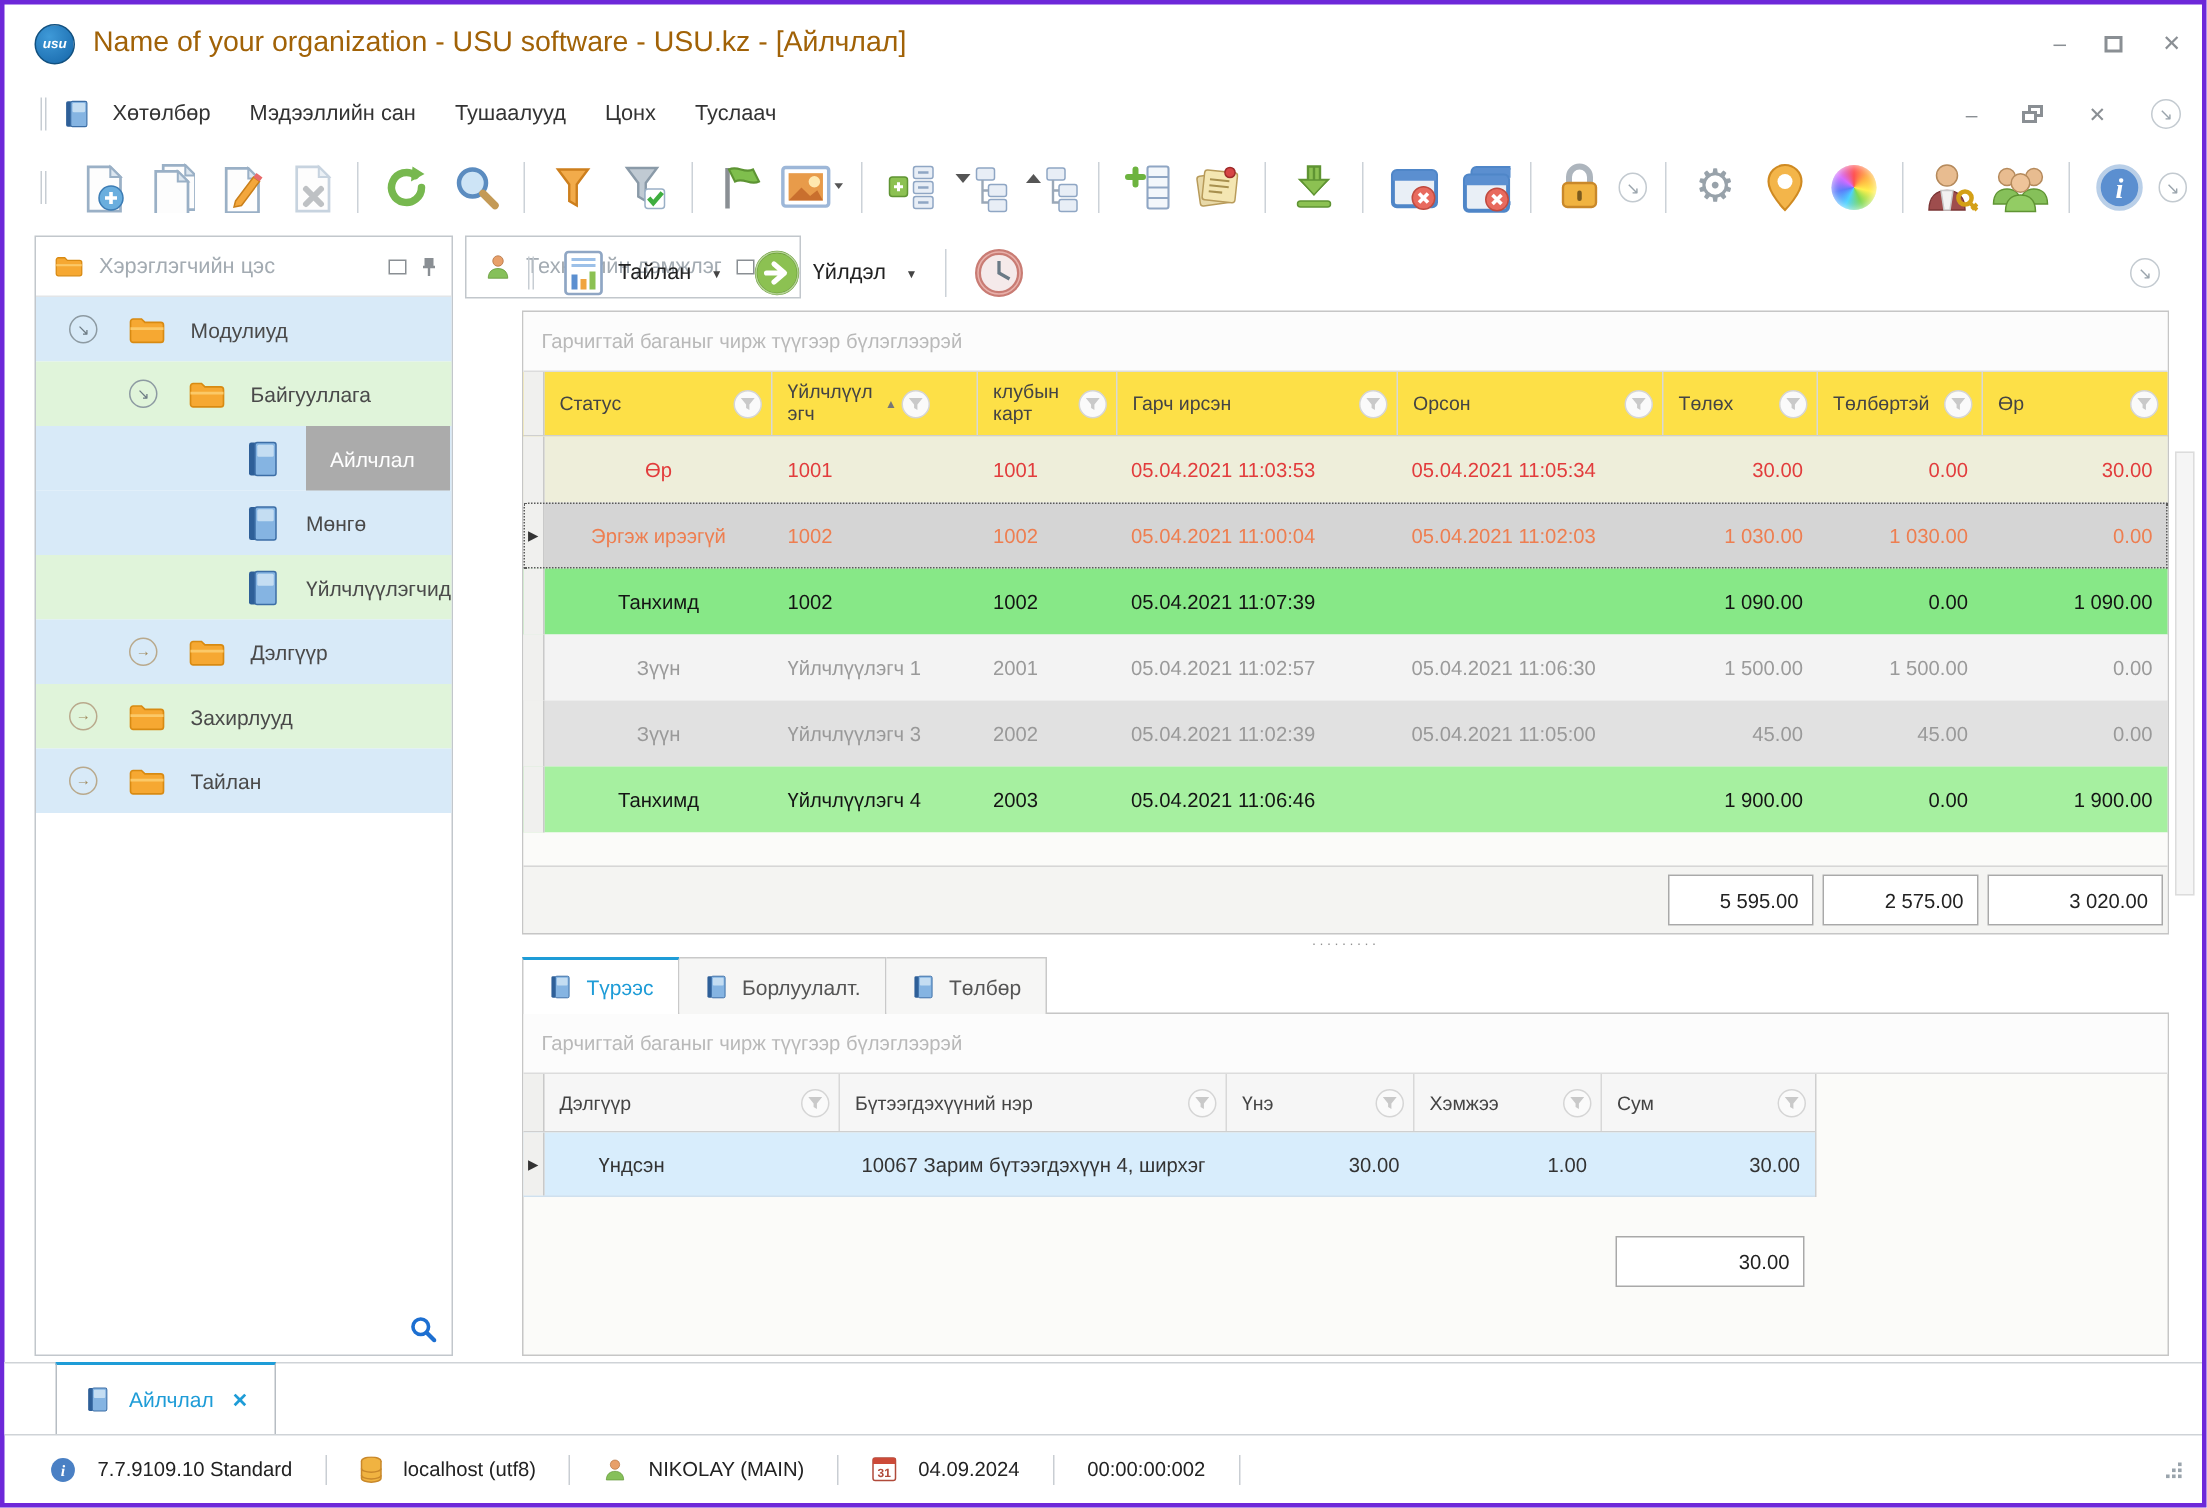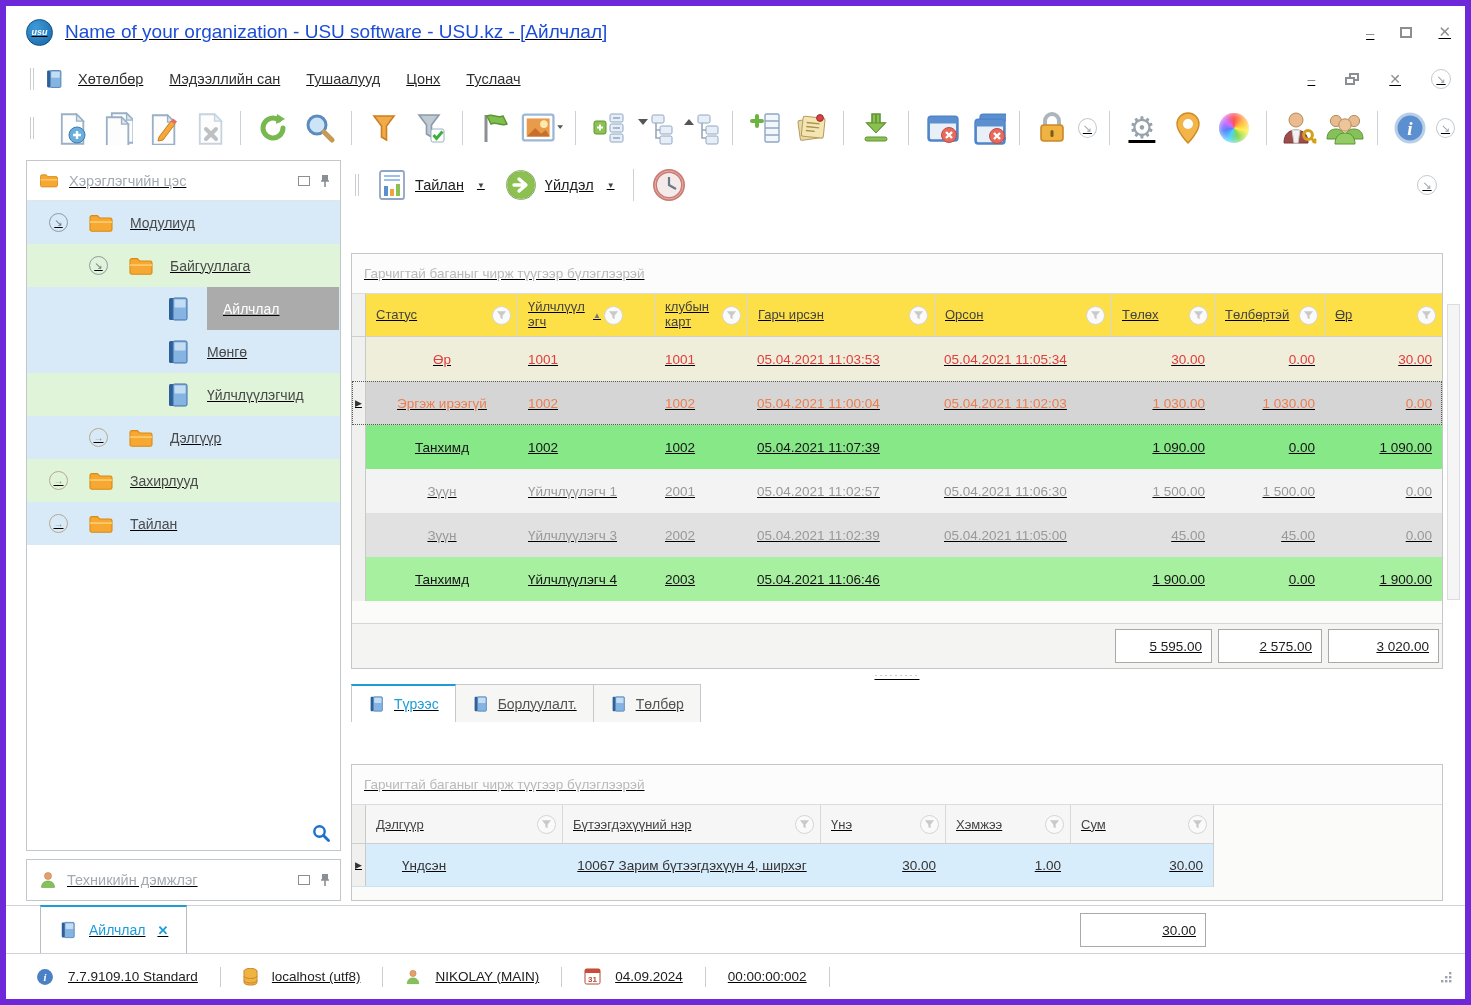--- a/index.html
+++ b/index.html
@@ -1,24 +1,24 @@
 <!DOCTYPE html>
 <html><head>
 <meta charset="utf-8">
 <style>
   * { box-sizing:border-box; margin:0; padding:0; }
   html,body { width:1471px; height:1005px; overflow:hidden; background:#e9edf0;
               font-family:"Liberation Sans", sans-serif; }
-  .win { position:absolute; inset:0; background:#fff; border:6px solid #6d28d9; display:flex; flex-direction:column;text-decoration:underline; }
+  .win { position:absolute; inset:0; background:#fff; border:3px solid #6d28d9; display:flex; flex-direction:column; }
 
   
   .titlebar { height:52px; display:flex; align-items:center; padding:0 14px 0 20px; }
   .logo { width:27px; height:27px; border-radius:50%; background:radial-gradient(circle at 35% 30%, #3f9ad8, #1565a8);
           color:#fff; font-size:9px; font-weight:bold; font-style:italic; display:flex; align-items:center; justify-content:center; border:1px solid #11507f; }
-  .title { color:#1d4ed8; font-size:19px; margin-left:12px; flex:1; white-space:nowrap; overflow:hidden; }
+  .title { color:#a16207; font-size:19px; margin-left:12px; flex:1; white-space:nowrap; overflow:hidden; }
   .wctl { display:flex; gap:26px; align-items:center; color:#8a8f94; font-size:15px; }
   .wctl .box { width:12px; height:11px; border:2px solid #8a8f94; display:inline-block; }
   .wctl span { cursor:default; }
 
   
   .menubar { height:42px; display:flex; align-items:center; padding:0 14px 0 24px; }
   .grip { width:4px; height:22px; border-left:1px solid #c7cdd3; border-right:1px solid #c7cdd3; margin-right:10px; }
   .menu-book { margin-right:14px; }
   .menubar .mitem { font-size:14.5px; color:#333; margin-right:26px; }
   .mdi-ctl { margin-left:auto; display:flex; gap:30px; align-items:center; color:#8a8f94; font-size:14px; }
@@ -35,21 +35,21 @@
   .gear-glyph { font-size:30px; color:#98a2aa; line-height:1; }
   .colorwheel { width:30px; height:30px; border-radius:50%;
      background:conic-gradient(#ff5252,#ffb142,#fff04d,#7ed957,#4dd2ff,#5c7cfa,#d36bff,#ff5252);
      box-shadow:inset 0 0 6px rgba(255,255,255,.8); }
   .caret { font-size:8px; color:#444; margin-left:5px; }
 
   
   .content { flex:1; display:flex; padding:4px 22px 4px 20px; gap:10px; min-height:0; }
 
   
-  .side { width:315px; display:flex; flex-direction:column; gap:8px; }
+  .side { width:315px; display:flex; flex-direction:row; gap:8px; }
   .panel { border:1px solid #c2c7cc; background:#fff; }
   .tree-panel { flex:1; display:flex; flex-direction:column; min-height:0; }
   .phead { height:40px; display:flex; align-items:center; padding:0 10px 0 12px; border-bottom:1px solid #e2e5e8; gap:10px; }
   .phead .ptitle { color:#a3abb2; font-size:14.5px; flex:1; }
   .picon { color:#8a8f94; display:flex; align-items:center; }
   .float-ico { width:12px; height:10px; border:1.5px solid #8a8f94; position:relative; }
   .tree { }
   .trow { height:43px; display:flex; align-items:center; font-size:14px; color:#4a4a4a; }
   .trow.blue { background:#d8eaf8; } .trow.green { background:#e0f4da; }
   .t-exp { width:19px; height:19px; border-radius:50%; border:1.5px solid #8d9aa2; color:#6d7b84; font-size:10px;
@@ -62,21 +62,21 @@
   .support-panel { height:42px; flex:none; }
   .support-panel .phead { border-bottom:none; height:40px; }
 
   
   .main { flex:1; display:flex; flex-direction:column; min-width:0; position:relative; }
   .abar { height:50px; display:flex; align-items:center; gap:8px; padding:0 4px; }
   .abar .albl { font-size:14.5px; color:#222; }
   .asep { width:1px; height:32px; background:#ccd2d8; margin:0 10px; }
   .a-right { margin-left:auto; margin-right:2px; }
 
-  .gpanel { border:1px solid #c6c6c6; background:#fbfbf9;margin-top:43px; }
+  .gpanel { border:1px solid #c6c6c6; background:#fbfbf9; }
   .ghint { height:40px; display:flex; align-items:center; padding-left:12px; color:#b9b9b9; font-size:13.5px;
            background:#fcfcfc; border-bottom:1px solid #dcdcdc; }
   .grid-cols { display:grid; grid-template-columns:14px 152px 137px 93px 187px 177px 103px 110px 1fr; }
   .ghead { background:#fde047; border-bottom:1px solid #cfcfcf; }
   .ghead .hc { border-right:1px solid #d8d8d8; padding:3px 6px 3px 10px; display:flex; align-items:center; font-size:13px; color:#444;
                height:42px; overflow:hidden; }
   .ghead .hlbl { flex:1; line-height:1.15; }
   .ghead .hc.break .hlbl { word-break:break-all; max-width:62px; }
   .sort { font-size:8px; color:#777; margin:0 3px; }
   .flt { width:19px; height:19px; border-radius:50%; background:#fafafa; border:1px solid #d5d5d5; flex:none;

